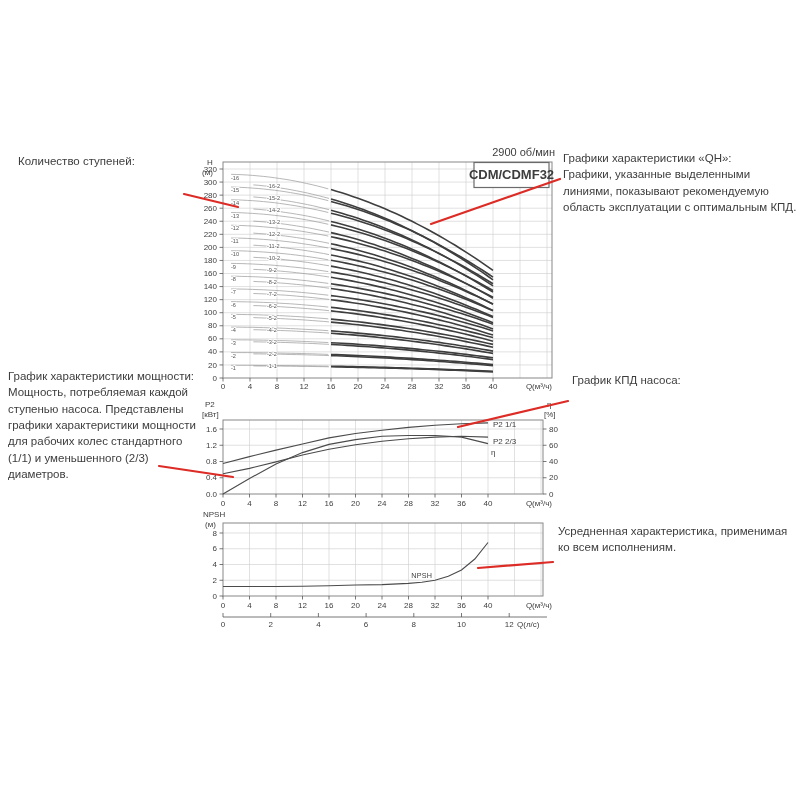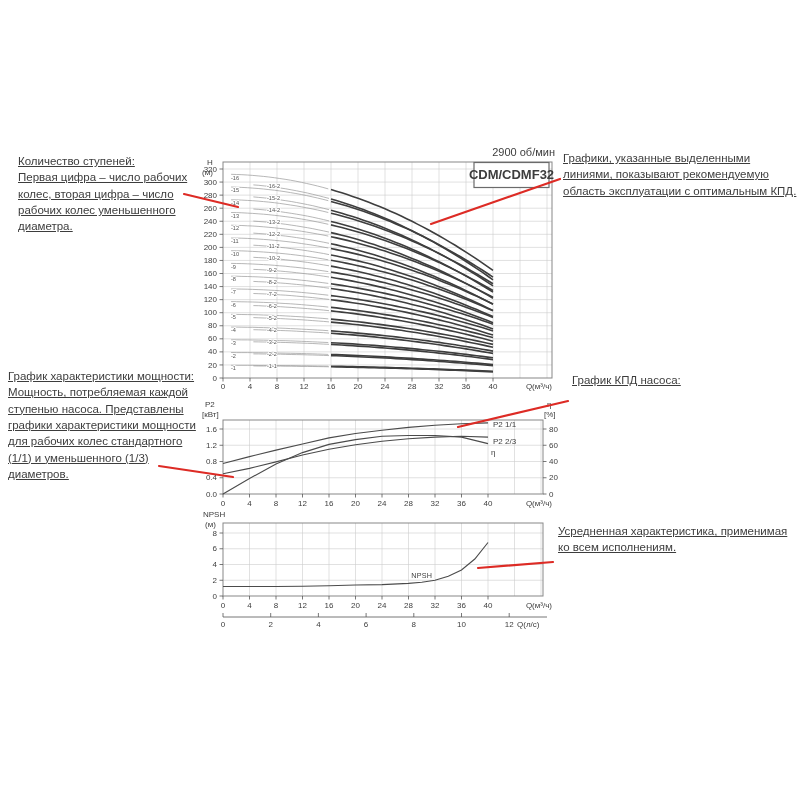--- a/index.html
+++ b/index.html
@@ -1,18 +1,18 @@
 <!DOCTYPE html>
 <html><head>
 <meta charset="utf-8">
 <style>
   html,body{margin:0;padding:0;background:#ffffff;}
   .page{position:relative;width:800px;height:800px;background:#ffffff;overflow:hidden;
         font-family:"Liberation Sans",sans-serif;}
-  .ann{position:absolute;color:#3d3d3d;font-size:11.5px;line-height:1.42;text-decoration:underline;}
+  .ann{position:absolute;color:#3d3d3d;font-size:11.5px;line-height:1.42;}
   .chart{position:absolute;}
   .overlay{position:absolute;left:0;top:0;width:800px;height:800px;pointer-events:none;}
   .red{stroke:#dd2b25;stroke-width:2.2;stroke-linecap:round;}
   svg text{font-family:"Liberation Sans",sans-serif;fill:#3d3d3d;}
   .axis-num{font-size:8px;}
   .rpm{font-size:11px;}
   .model{font-size:13px;font-weight:bold;}
   .model-box{fill:#ffffff;stroke:#6b6b6b;stroke-width:1.2;}
   .mini-label{font-size:5.6px;fill:#555555;paint-order:stroke;stroke:#ffffff;stroke-width:1.8px;stroke-linejoin:round;}
   .series-label{font-size:8px;}
@@ -25,30 +25,30 @@
   .curve-bold{fill:none;stroke:#3e3e3e;stroke-width:1.6;}
   .curve{fill:none;stroke:#4b4b4b;stroke-width:1.1;}
 </style>
 </head>
 <body>
 
 <div class="page">
 
   <div class="ann" style="left:18px;top:153px;width:184px">
     <div>Количество ступеней:</div>
-    <div>Первая цифра – число рабочих колес, вторая цифра – число рабочих колес уменьшенного диаметра.</div>
   </div>
 
   <div class="ann" style="left:563px;top:150px;width:237px">
+    <div>Графики характеристики «QH»:</div>
     <div>Графики, указанные выделенными линиями, показывают рекомендуемую область эксплуатации с оптимальным КПД.</div>
   </div>
 
   <div class="ann" style="left:8px;top:368px;width:198px">
     <div>График характеристики мощности:</div>
-    <div>Мощность, потребляемая каждой ступенью насоса. Представлены графики характеристики мощности для рабочих колес стандартного (1/1) и уменьшенного (1/3) диаметров.</div>
+    <div>Мощность, потребляемая каждой ступенью насоса. Представлены графики характеристики мощности для рабочих колес стандартного (1/1) и уменьшенного (2/3) диаметров.</div>
   </div>
 
   <div class="ann" style="left:572px;top:372px;width:226px">
     <div>График КПД насоса:</div>
   </div>
 
   <div class="ann" style="left:558px;top:523px;width:240px">
     <div>Усредненная характеристика, применимая ко всем исполнениям.</div>
   </div>
 

